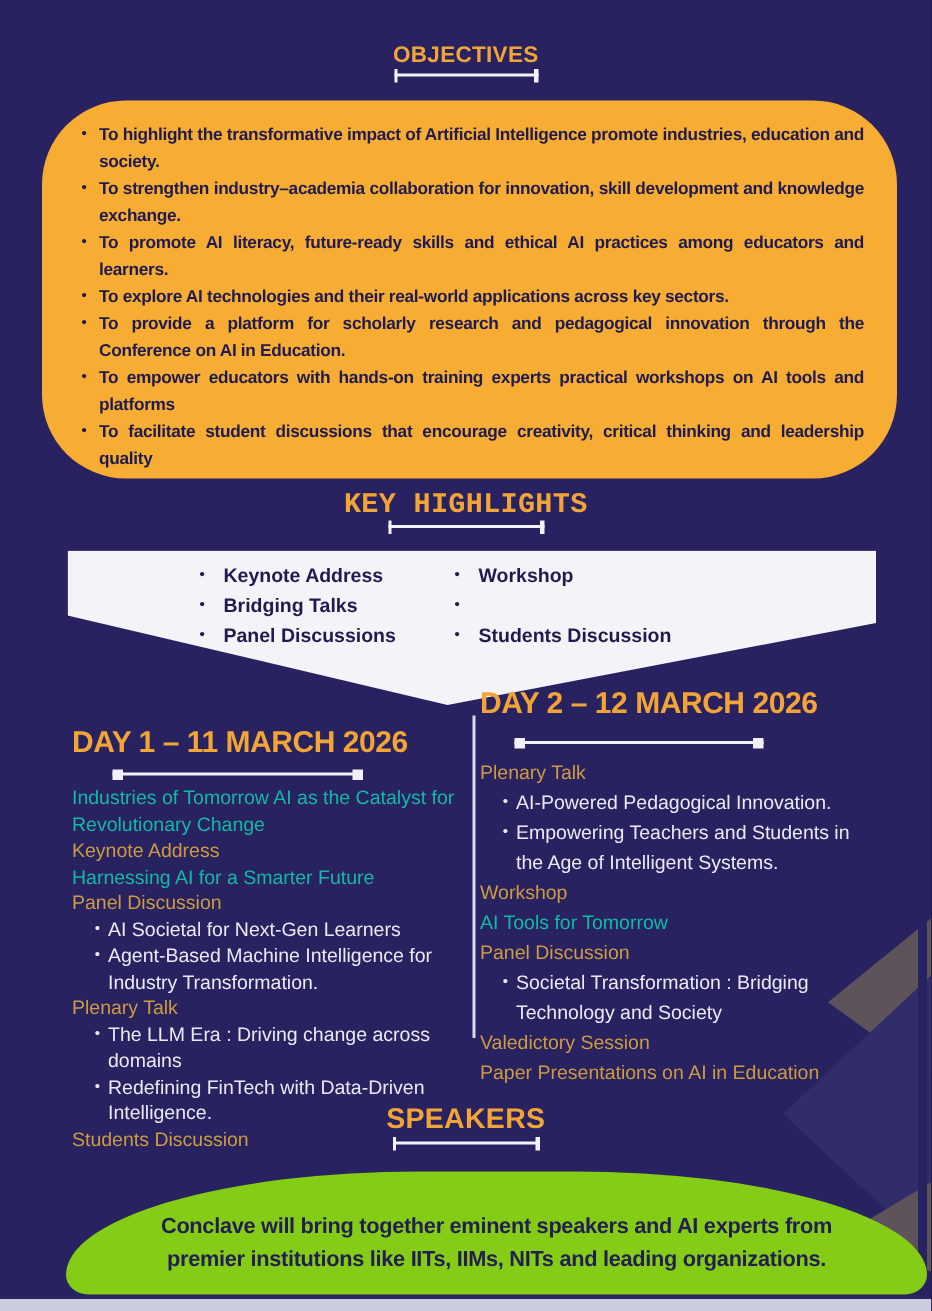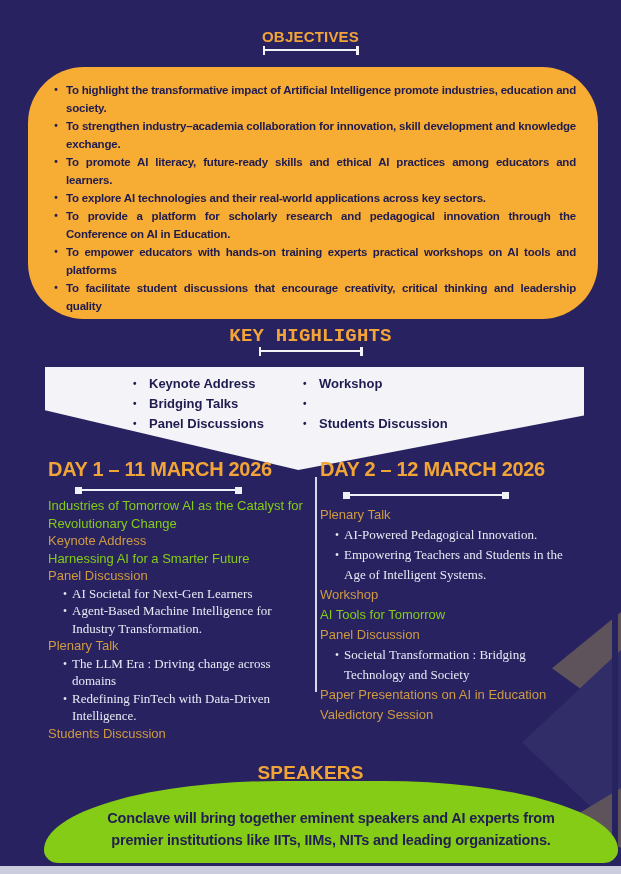--- a/index.html
+++ b/index.html
@@ -22,57 +22,57 @@
   .sec-head { position:absolute; left:0; right:0; text-align:center; z-index:2; }
   .sec-title { color:#F2A437; font-weight:700; letter-spacing:0.2px; }
   .rule-caps { position:relative; margin:4px auto 0; height:2px; background:#F2F2F8; }
   .rule-caps::before, .rule-caps::after { content:""; position:absolute; top:-3.5px;
     width:2.5px; height:9px; background:#F2F2F8; }
   .rule-caps::before { left:0; } .rule-caps::after { right:0; }
   #obj-head { top:28px; } #obj-head .sec-title { font-size:15px; }
   #obj-head .rule-caps { width:96px; }
   #hl-head { top:325px;font-family:Liberation Mono, monospace; } #hl-head .sec-title { font-size:19px; }
   #hl-head .rule-caps { width:104px; margin-top:3px; }
-  #spk-head { top:762px; } #spk-head .sec-title { font-size:19px; }
+  #spk-head { top:736px; } #spk-head .sec-title { font-size:19px; }
   #spk-head .rule-caps { width:98px; margin-top:3px; }
   
   .objectives-box { position:absolute; left:28px; top:67px; width:570px; height:252px;
     background:#F7AC33; border-radius:56px; z-index:2; }
   .obj-list { list-style:none; margin:0; padding:14px 22px 0 18px; }
   .obj-item { display:flex; color:#1F1B4E; font-size:11.5px; line-height:18px;
     font-weight:700; letter-spacing:-0.2px; }
   .obj-item .dot { flex:none; width:20px; text-align:center; font-size:10px; }
   .obj-item .txt { flex:1; text-align:justify; }
   
   .highlights-box { position:absolute; left:45px; top:367px; width:539px; height:103px;
     background:#F3F3F8; z-index:2;
     clip-path:polygon(0 0, 100% 0, 100% 47%, 47% 100%, 0 42%); }
   .hl-cols { display:flex; padding:7px 0 0 88px; }
   .hl-col1 { width:170px; } .hl-col2 { flex:1; }
   .hl-item { display:flex; color:#1F1B4E; font-weight:700; font-size:13px; line-height:20px; }
   .hl-item .dot { flex:none; width:16px; text-align:left; font-size:10px; line-height:20px; }
   
   .day { position:absolute; top:458px; z-index:2; }
-  #day1 { left:48px; width:256px; }
+  #day1 { left:48px; width:256px;margin-top:26px; }
   #day2 { left:320px; width:258px; }
   .day-title { color:#F2A437; font-size:20px; font-weight:700; letter-spacing:-0.3px;
     white-space:nowrap; }
   .rule-squares { position:relative; height:2px; background:#F0F0F8; }
   .rule-squares::before, .rule-squares::after { content:""; position:absolute; top:-2.5px;
     width:7px; height:7px; background:#F0F0F8; }
   .rule-squares::before { left:0; } .rule-squares::after { right:0; }
   #day1 .rule-squares { margin:8px 0 0 27px; width:167px; }
   #day2 .rule-squares { margin:13px 0 0 23px; width:166px; }
   #day1 .day-entries { margin-top:6px; }
   #day2 .day-entries { margin-top:9px; }
   .entry-label { color:#CE9A42; font-size:13px; }
-  .entry-text { color:#84cc16; font-size:13px; }
+  .entry-text { color:#14b8a6; font-size:13px; }
   .entry-bullet { display:flex; color:#E9EAF5; font-size:13px; }
   .entry-bullet .dot { flex:none; width:14px; margin-left:10px; text-align:center; font-size:10px; }
-  .entry-bullet .txt { flex:1;font-family:Liberation Serif, serif; }
+  .entry-bullet .txt { flex:1; }
   #day1 .entry-label, #day1 .entry-text, #day1 .entry-bullet { line-height:17.5px; }
   #day2 .entry-label, #day2 .entry-text, #day2 .entry-bullet { line-height:20px; }
   .divider { position:absolute; left:315px; top:477px; width:2px; height:215px;
     background:#D9D9EA; z-index:2; }
   
   .speakers-arc { position:absolute; left:44px; top:781px; width:574px; height:82px;
     background:#84cc16; z-index:3;
     border-radius:287px 287px 18px 18px / 84px 84px 16px 16px; }
   .speakers-text { margin:26px auto 0; width:492px; text-align:center; color:#221E52;
     font-size:14.5px; line-height:22px; font-weight:700; letter-spacing:-0.2px; }
@@ -208,22 +208,22 @@
           <span class="dot">•</span>
           <span class="txt">Empowering Teachers and Students in the Age of Intelligent Systems.</span>
         </div>
         <div class="entry-label">Workshop</div>
         <div class="entry-text"> AI Tools for Tomorrow</div>
         <div class="entry-label">Panel Discussion</div>
         <div class="entry-bullet">
           <span class="dot">•</span>
           <span class="txt">Societal Transformation : Bridging Technology and Society</span>
         </div>
+        <div class="entry-label">Valedictory Session</div>
         <div class="entry-label">Paper Presentations on AI in Education</div>
-        <div class="entry-label">Valedictory Session</div>
       </div>
   </div>
 
   <div class="sec-head" id="spk-head">
     <div class="sec-title">SPEAKERS</div>
     <div class="rule-caps"></div>
   </div>
 
   <div class="speakers-arc">
     <div class="speakers-text">Conclave will bring together eminent speakers and AI experts from premier institutions like IITs, IIMs, NITs and leading organizations.</div>

